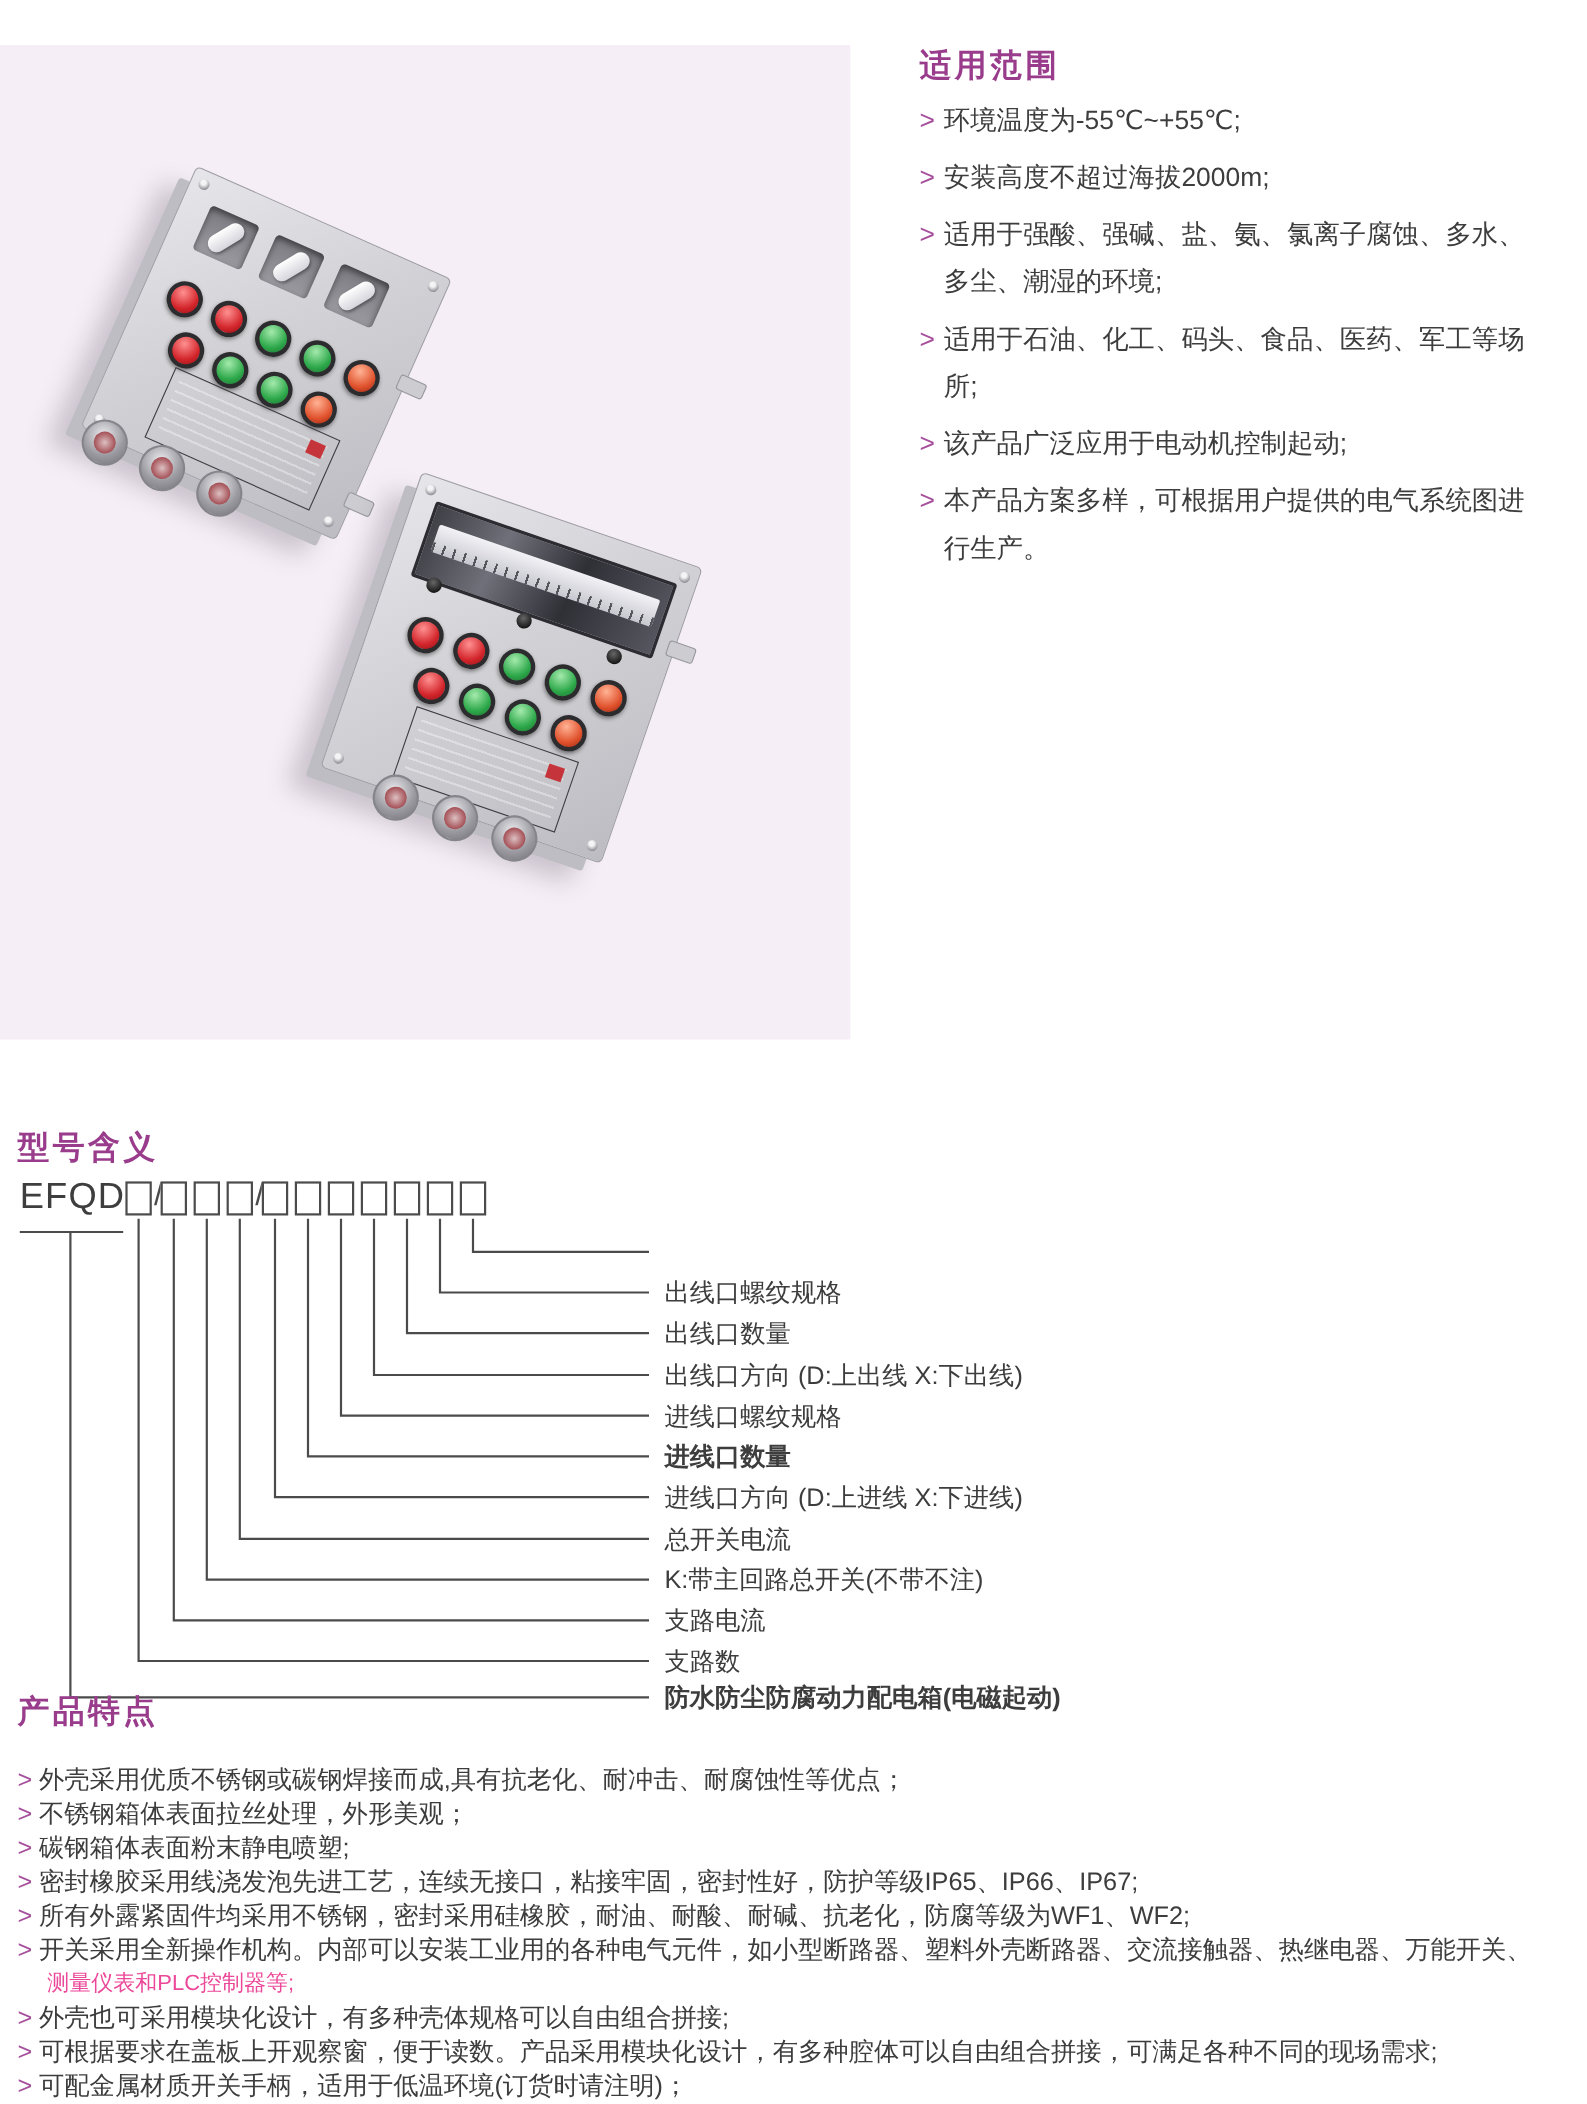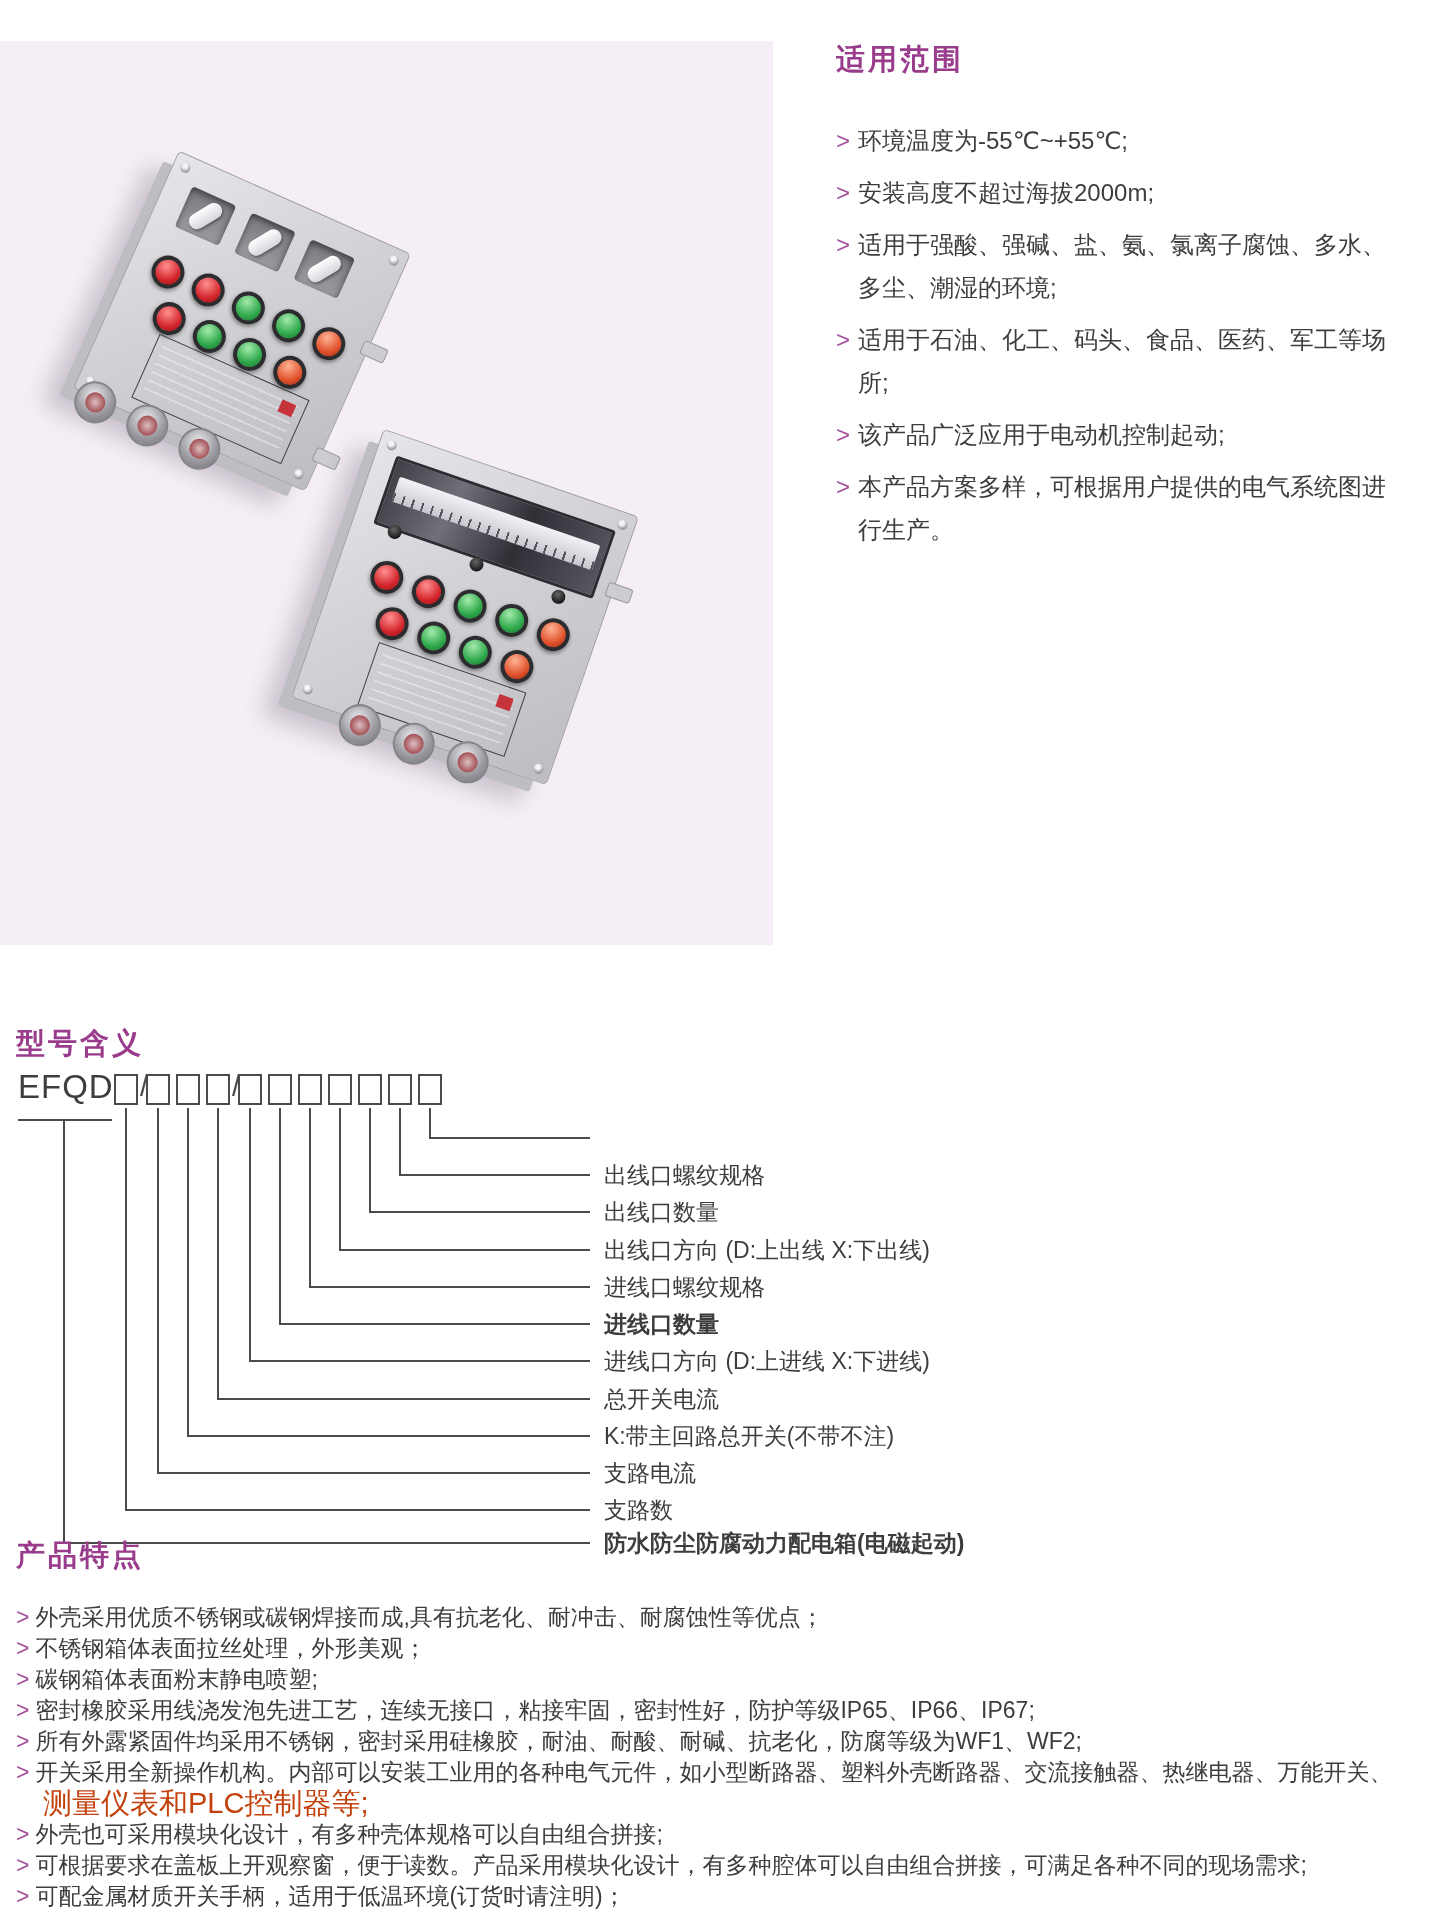--- a/index.html
+++ b/index.html
@@ -43,38 +43,38 @@
   .window-inner{position:absolute;left:7px;top:16px;right:7px;height:26px;border-radius:2px;
           background:linear-gradient(#f2f2f6,#c7c7cf);}
   .window-inner::after{content:"";position:absolute;inset:0;
           background:repeating-linear-gradient(90deg,#55555c 0 2px,transparent 2px 10px);
           background-size:100% 9px;background-repeat:no-repeat;background-position:0 100%;}
   .wknob{position:absolute;width:14px;height:14px;border-radius:50%;
          background:radial-gradient(circle at 40% 35%,#666,#141414 75%);}
   
   .app{position:absolute;left:836px;top:40px;width:577px;}
   .sec-title{font-size:29px;font-weight:bold;color:#993c8c;letter-spacing:3px;margin:0;}
-  .app .sec-title{margin-bottom:39px;}
+  .app .sec-title{margin-bottom:8px;}
   .app-item{display:flex;font-size:24px;line-height:43px;color:#3d3d3d;margin-bottom:9px;}
   .mk{color:#a6509c;margin-right:8px;flex:none;}
   .app-item .tx{width:540px;}
   
   .model{position:absolute;left:16px;top:1024px;width:1420px;height:560px;}
   .prefix{position:absolute;left:2px;top:44px;font-size:33px;color:#3e3e3e;letter-spacing:1px;}
   .dash{position:absolute;left:100px;top:42px;font-size:33px;color:#3e3e3e;}
   .slot{position:absolute;top:50px;width:24px;height:31px;box-sizing:border-box;border:2px solid #4b4b4b;background:#fff;}
   .sl{position:absolute;top:46px;font-size:29px;color:#4b4b4b;}
   .tree{position:absolute;left:0;top:0;}
   .tlabel{position:absolute;left:588px;font-size:23px;color:#3d3d3d;white-space:nowrap;line-height:30px;}
   
   .features{position:absolute;left:16px;top:1536px;width:1414px;}
   .features .sec-title{margin-bottom:26px;}
   .f-item{display:flex;font-size:23px;line-height:31px;color:#3d3d3d;}
   .f-item .mk{margin-right:6px;}
-  .f-cont{padding-left:27px;font-size:29px;line-height:31px;color:#c2410c;}
+  .f-cont{padding-left:27px;font-size:20px;line-height:31px;color:#ec4899;}
 </style>
 </head>
 <body>
 
 <div class="photo-area">
 
   <div class="pbox boxA">
     <div class="screw sc-tl"></div>
     <div class="screw sc-tr"></div>
     <div class="screw sc-bl"></div>

